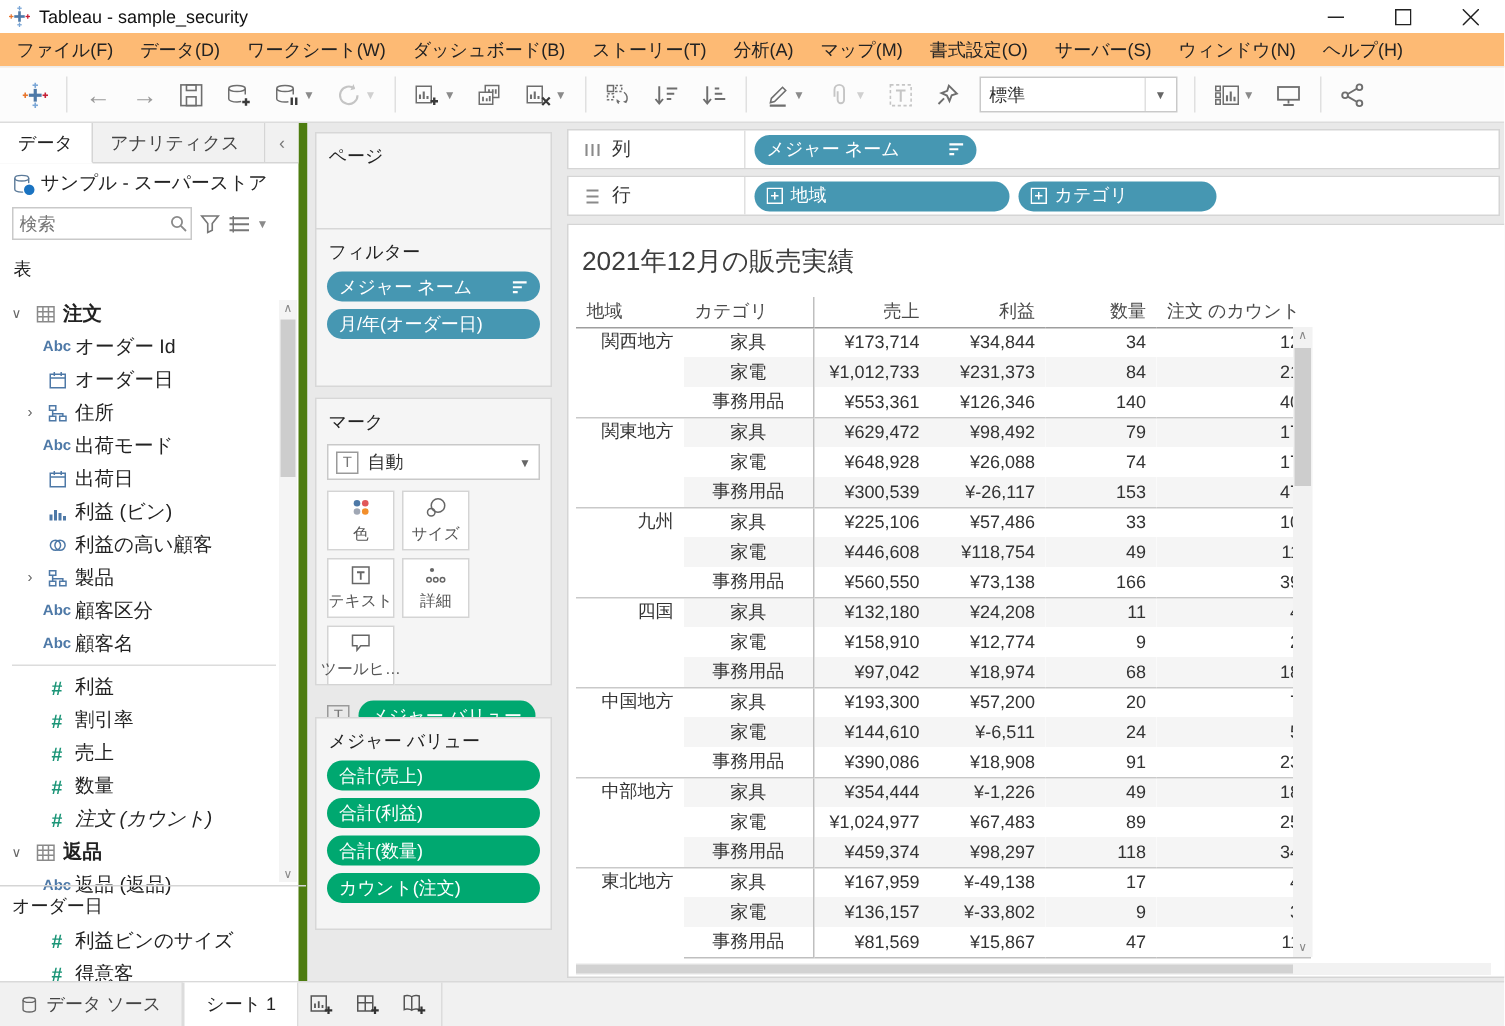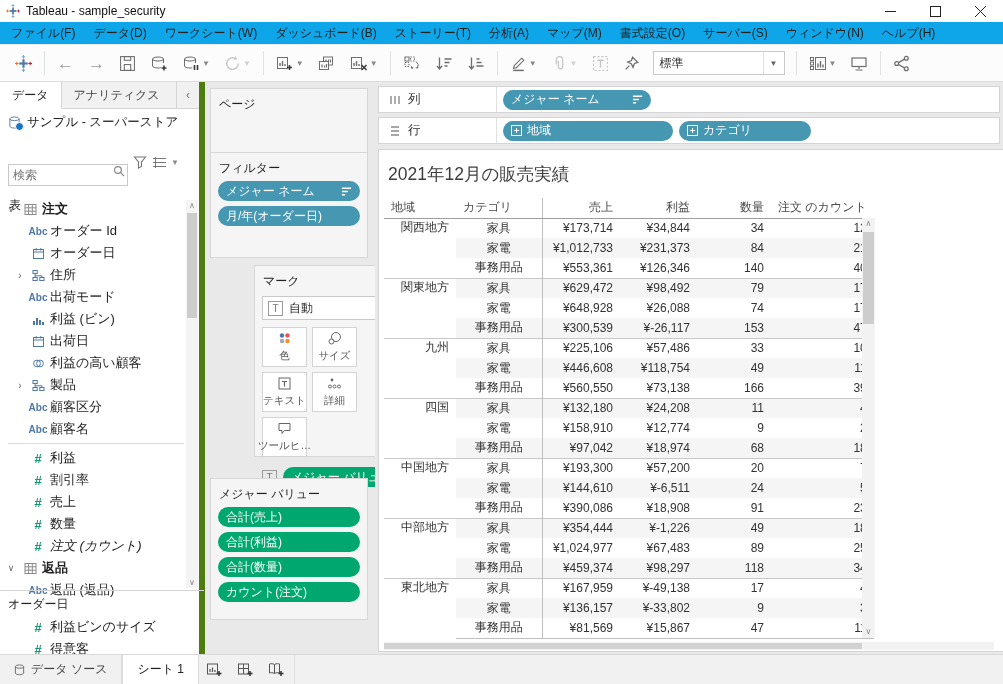--- a/index.html
+++ b/index.html
@@ -5,21 +5,21 @@
   html,body{margin:0;padding:0;}
   .page{position:relative;width:1003px;height:684px;overflow:hidden;background:#fff;
         font-family:"Liberation Sans","DejaVu Sans",sans-serif;font-size:12px;color:#333;}
   svg{display:block;}
   
   .titlebar{position:absolute;left:0;top:0;width:100%;height:22px;background:#fff;display:flex;align-items:center;gap:6px;padding-left:6px;box-sizing:border-box;}
   .titlebar .title{font-size:12px;color:#111;}
   .winbtns{position:absolute;right:0;top:0;height:22px;display:flex;}
   .winbtn{width:45px;height:22px;display:flex;align-items:center;justify-content:center;color:#222;font-size:13px;}
   
-  .menubar{position:absolute;left:0;top:22px;width:100%;height:23px;background:#0ea5e9;display:flex;align-items:center;padding-left:2px;border-bottom:1px solid #ececec;box-sizing:border-box;}
+  .menubar{position:absolute;left:0;top:22px;width:100%;height:23px;background:#fdba74;display:flex;align-items:center;padding-left:2px;border-bottom:1px solid #ececec;box-sizing:border-box;}
   .menu-item{padding:0 9px;font-size:12px;color:#222;cursor:default;}
   
   .toolbar{position:absolute;left:0;top:45px;width:100%;height:37px;background:#fcfcfc;border-bottom:1px solid #dcdcdc;display:flex;align-items:center;box-sizing:border-box;padding-left:8px;}
   .tbtn{height:28px;display:flex;align-items:center;justify-content:center;padding:0 7px;color:#6e6e6e;}
   .tbtn.dis{opacity:.38;}
   .tsep{width:1px;height:24px;background:#e0e0e0;margin:0 5px;}
   .tcaret{font-size:8px;color:#8a8a8a;margin-left:2px;}
   .arrowglyph{font-size:17px;color:#9a9a9a;line-height:1;}
   .fitbox{width:118px;height:22px;border:1px solid #c9c9c9;background:#fff;display:flex;align-items:center;justify-content:space-between;padding:0 6px;margin:0 6px;}
   .fitbox .cap{font-size:8px;color:#666;border-left:1px solid #e0e0e0;padding-left:6px;height:100%;display:flex;align-items:center;}
@@ -29,21 +29,21 @@
   .datapane{position:absolute;left:0;top:0;width:205px;height:572px;background:#fff;border-right:6px solid #4d7c0f;box-sizing:border-box;}
   .dtabs{display:flex;height:26px;border-bottom:1px solid #d5d5d5;font-size:12px;}
   .dtab{display:flex;align-items:center;padding:0 12px;}
   .dtab.active{background:#fff;border-right:1px solid #d5d5d5;margin-bottom:-1px;border-bottom:1px solid #fff;color:#222;}
   .dtab.inactive{background:#f1f1f1;border-right:1px solid #d5d5d5;color:#444;flex:1;align-items:center;}
   .dcollapse{width:22px;display:flex;align-items:center;justify-content:center;color:#777;background:#f1f1f1;}
   .dsrow{display:flex;align-items:center;gap:6px;height:26px;padding-left:8px;font-size:12.5px;color:#222;}
   .dbbadge{position:relative;}
   .dbbadge .chk{position:absolute;right:-3px;bottom:-2px;width:7px;height:7px;border-radius:50%;background:#1a73c1;border:1px solid #fff;}
   .searchrow{display:flex;align-items:center;gap:5px;padding:3px 6px 3px 8px;}
-  .searchbox{position:relative;width:118px;height:20px;border:1px solid #c9c9c9;background:#fff;display:flex;margin-top:26px;}
+  .searchbox{position:relative;width:118px;height:20px;border:1px solid #c9c9c9;background:#fff;display:flex;align-items:center;}
   .searchbox input{border:0;outline:0;width:96px;font-size:12px;padding:0 4px;color:#333;font-family:inherit;background:transparent;}
   .tableslabel{font-size:12px;color:#222;margin:8px 0 2px 9px;}
   .fieldlist{position:absolute;left:0;top:116px;width:192px;}
   .frow{display:flex;align-items:center;height:22px;font-size:13px;color:#222;white-space:nowrap;}
   .frow .caret{width:14px;text-align:center;color:#666;font-size:9px;flex:none;margin-left:4px;}
   .frow .exp{width:12px;text-align:center;color:#666;font-size:10px;flex:none;margin-left:14px;}
   .frow.group .lbl{font-weight:bold;}
   .frow .iconcell{width:24px;display:flex;justify-content:center;flex:none;}
   .frow.child .iconcell{margin-left:26px;}
   .frow.child.hier .iconcell{margin-left:0;}
@@ -428,39 +428,39 @@
             <span class="lbl">住所</span>
           </div>
           <div class="frow child">
             <span class="iconcell">
               <span class="ic-abc">Abc</span>
             </span>
             <span class="lbl">出荷モード</span>
           </div>
           <div class="frow child">
             <span class="iconcell">
+              <svg class="fi" viewBox="0 0 13 13" fill="none" stroke="#4E79A7">
+                <rect x="1.5" y="2.5" width="10" height="9"></rect>
+                <path d="M1.5 5 h10 M4.2 1 v2.6 M8.8 1 v2.6"></path>
+              </svg>
+            </span>
+            <span class="lbl">出荷日</span>
+          </div>
+          <div class="frow child">
+            <span class="iconcell">
               <svg class="fi" viewBox="0 0 13 13">
                 <g fill="#4E79A7">
                   <rect x="1" y="8" width="2" height="4"></rect>
                   <rect x="4" y="5" width="2" height="7"></rect>
                   <rect x="7" y="7" width="2" height="5"></rect>
                   <rect x="10" y="9" width="2" height="3"></rect>
                 </g>
               </svg>
             </span>
             <span class="lbl">利益 (ビン)</span>
-          </div>
-          <div class="frow child">
-            <span class="iconcell">
-              <svg class="fi" viewBox="0 0 13 13" fill="none" stroke="#4E79A7">
-                <rect x="1.5" y="2.5" width="10" height="9"></rect>
-                <path d="M1.5 5 h10 M4.2 1 v2.6 M8.8 1 v2.6"></path>
-              </svg>
-            </span>
-            <span class="lbl">出荷日</span>
           </div>
           <div class="frow child">
             <span class="iconcell">
               <svg class="fi" viewBox="0 0 13 13" fill="none" stroke="#4E79A7">
                 <circle cx="5" cy="6.5" r="3.4"></circle>
                 <circle cx="8" cy="6.5" r="3.4"></circle>
               </svg>
             </span>
             <span class="lbl">利益の高い顧客</span>
           </div>
@@ -571,21 +571,21 @@
               <span class="sp"></span>
               <svg class="pi" viewBox="0 0 12 11" stroke="#fff" stroke-width="1.6" fill="none">
                 <path d="M1 2 h10 M1 5.5 h6.5 M1 9 h3.5"></path>
               </svg>
             </div>
             <div class="pill blue">
               <span>月/年(オーダー日)</span>
             </div>
           </div>
       </div>
-      <div class="card" style="top:183px;height:192px;margin-left:44px;">
+      <div class="card" style="top:183px;height:192px;">
         <div class="chead">マーク</div>
         <div class="marktype">
           <span class="tbox">T</span>
           <span>自動</span>
           <span class="cap">▼</span>
         </div>
         <div class="markgrid">
             <div class="mbtn">
               <span>
                 <svg width="15" height="15" viewBox="0 0 15 15">

